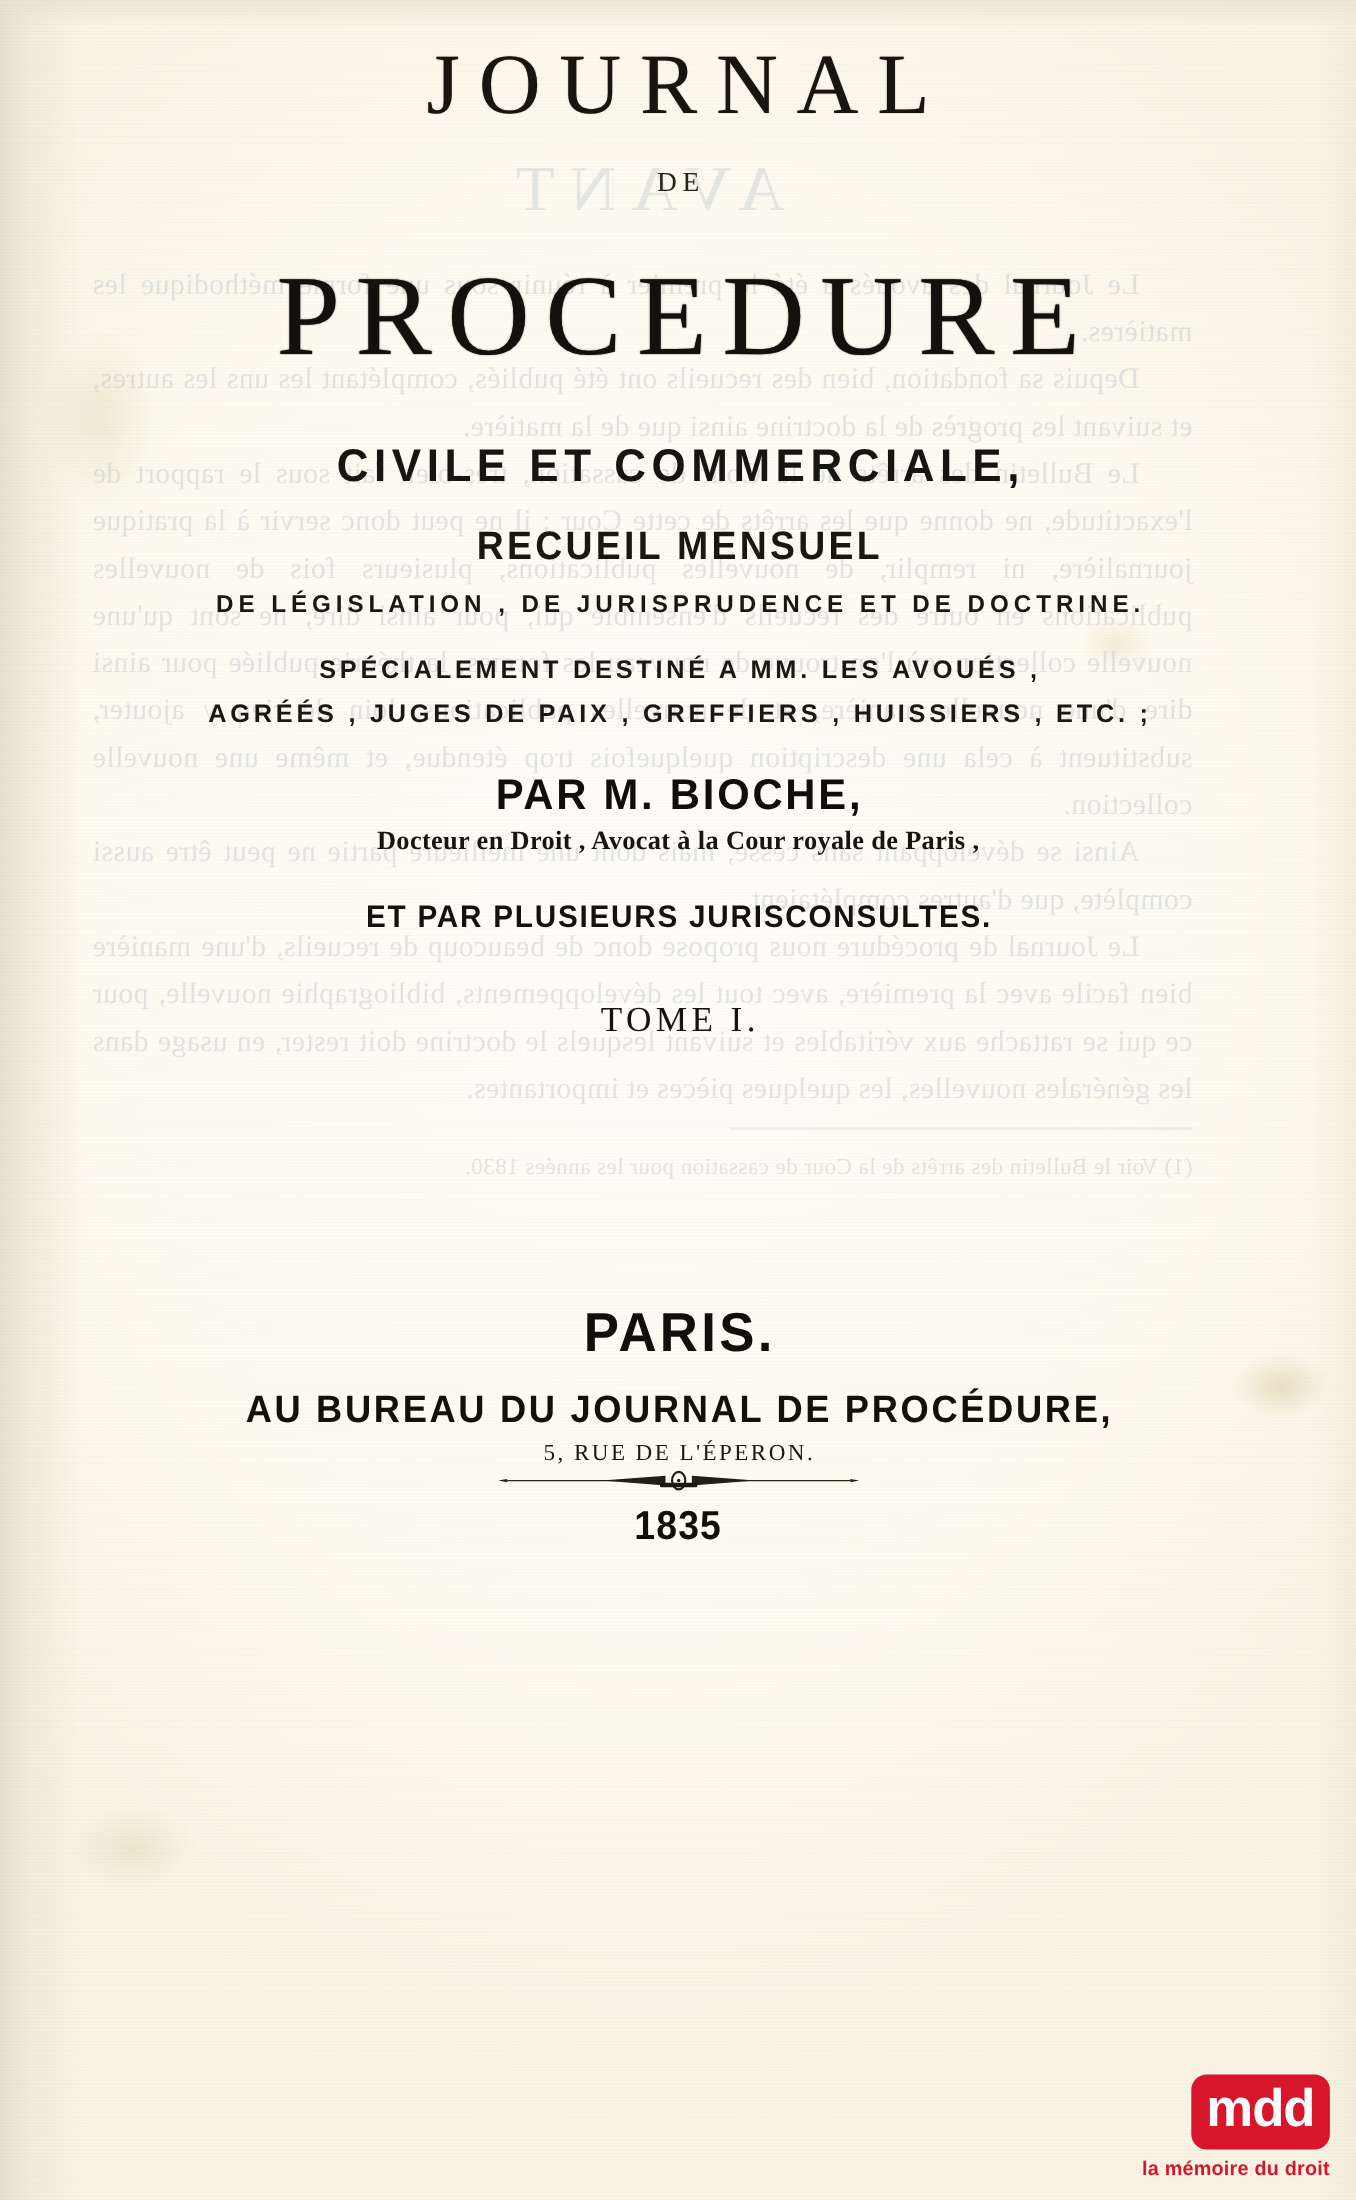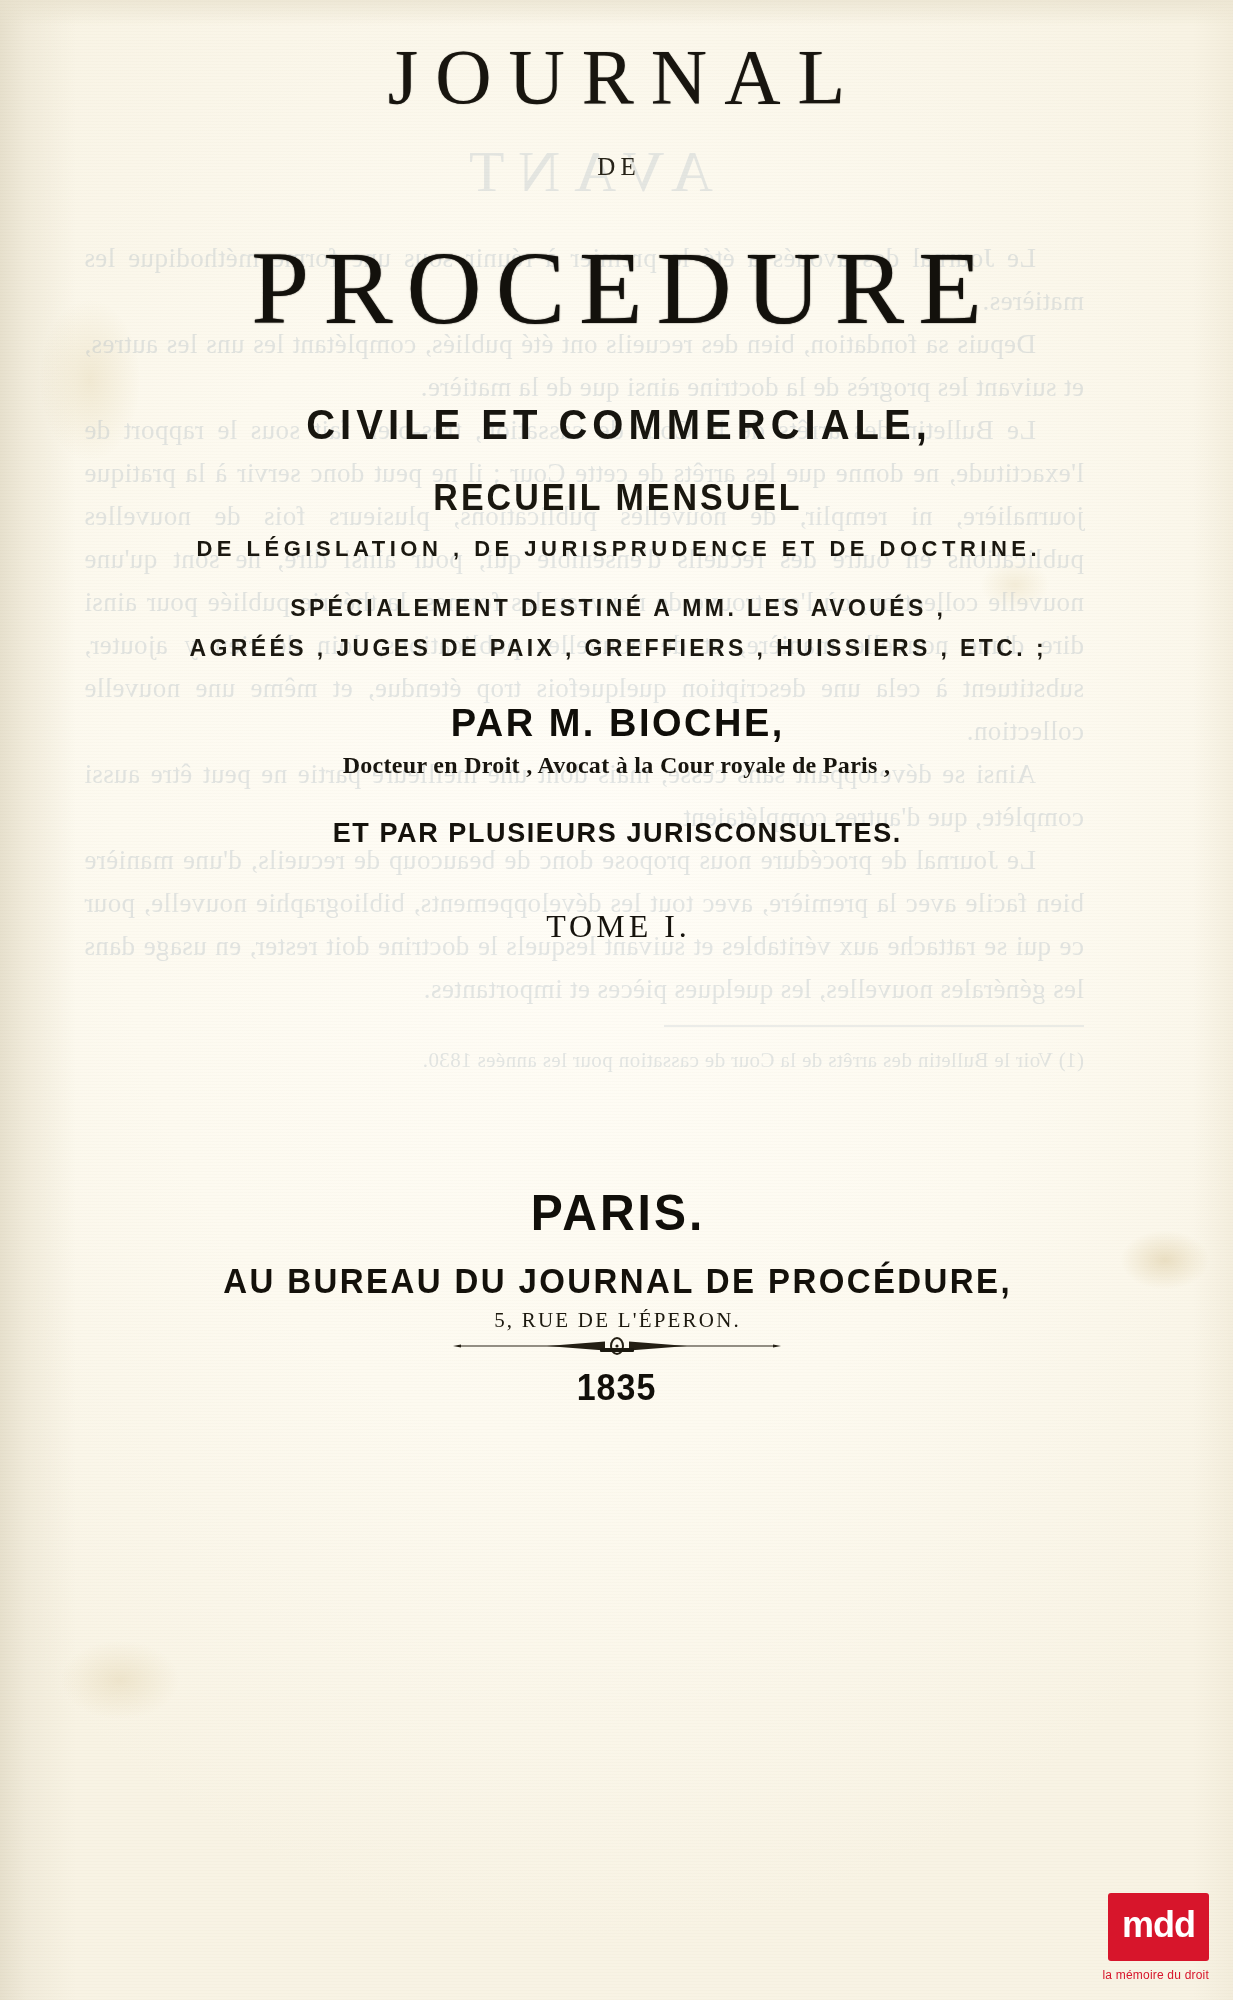--- a/index.html
+++ b/index.html
@@ -236,32 +236,33 @@
   #logo{
     position:absolute;right:24px;bottom:18px;
     text-align:right;
     font-family:"Liberation Sans", sans-serif;
   }
   .logo-box{
     display:inline-block;
     background:#d7152b;
     color:#ffffff;
     padding:4px 14px 8px 14px;
-    font-size:36px;
+    font-size:48px;
     font-weight:700;
     letter-spacing:-1px;
     line-height:56px;
-    border-radius:3px;
+    border-radius:14px;
   }
   .logo-tag{
     display:block;
     margin-top:7px;
     color:#d7152b;
-    font-size:12px;
+    font-size:18px;
     letter-spacing:.2px;
+    font-weight:bold;
   }
 
   
   #grain{
     position:absolute;inset:0;pointer-events:none;
     background:
       repeating-linear-gradient(0deg, rgba(120,110,80,.020) 0 1px, rgba(255,255,255,0) 1px 3px);
     mix-blend-mode:multiply;
   }
 </style>

